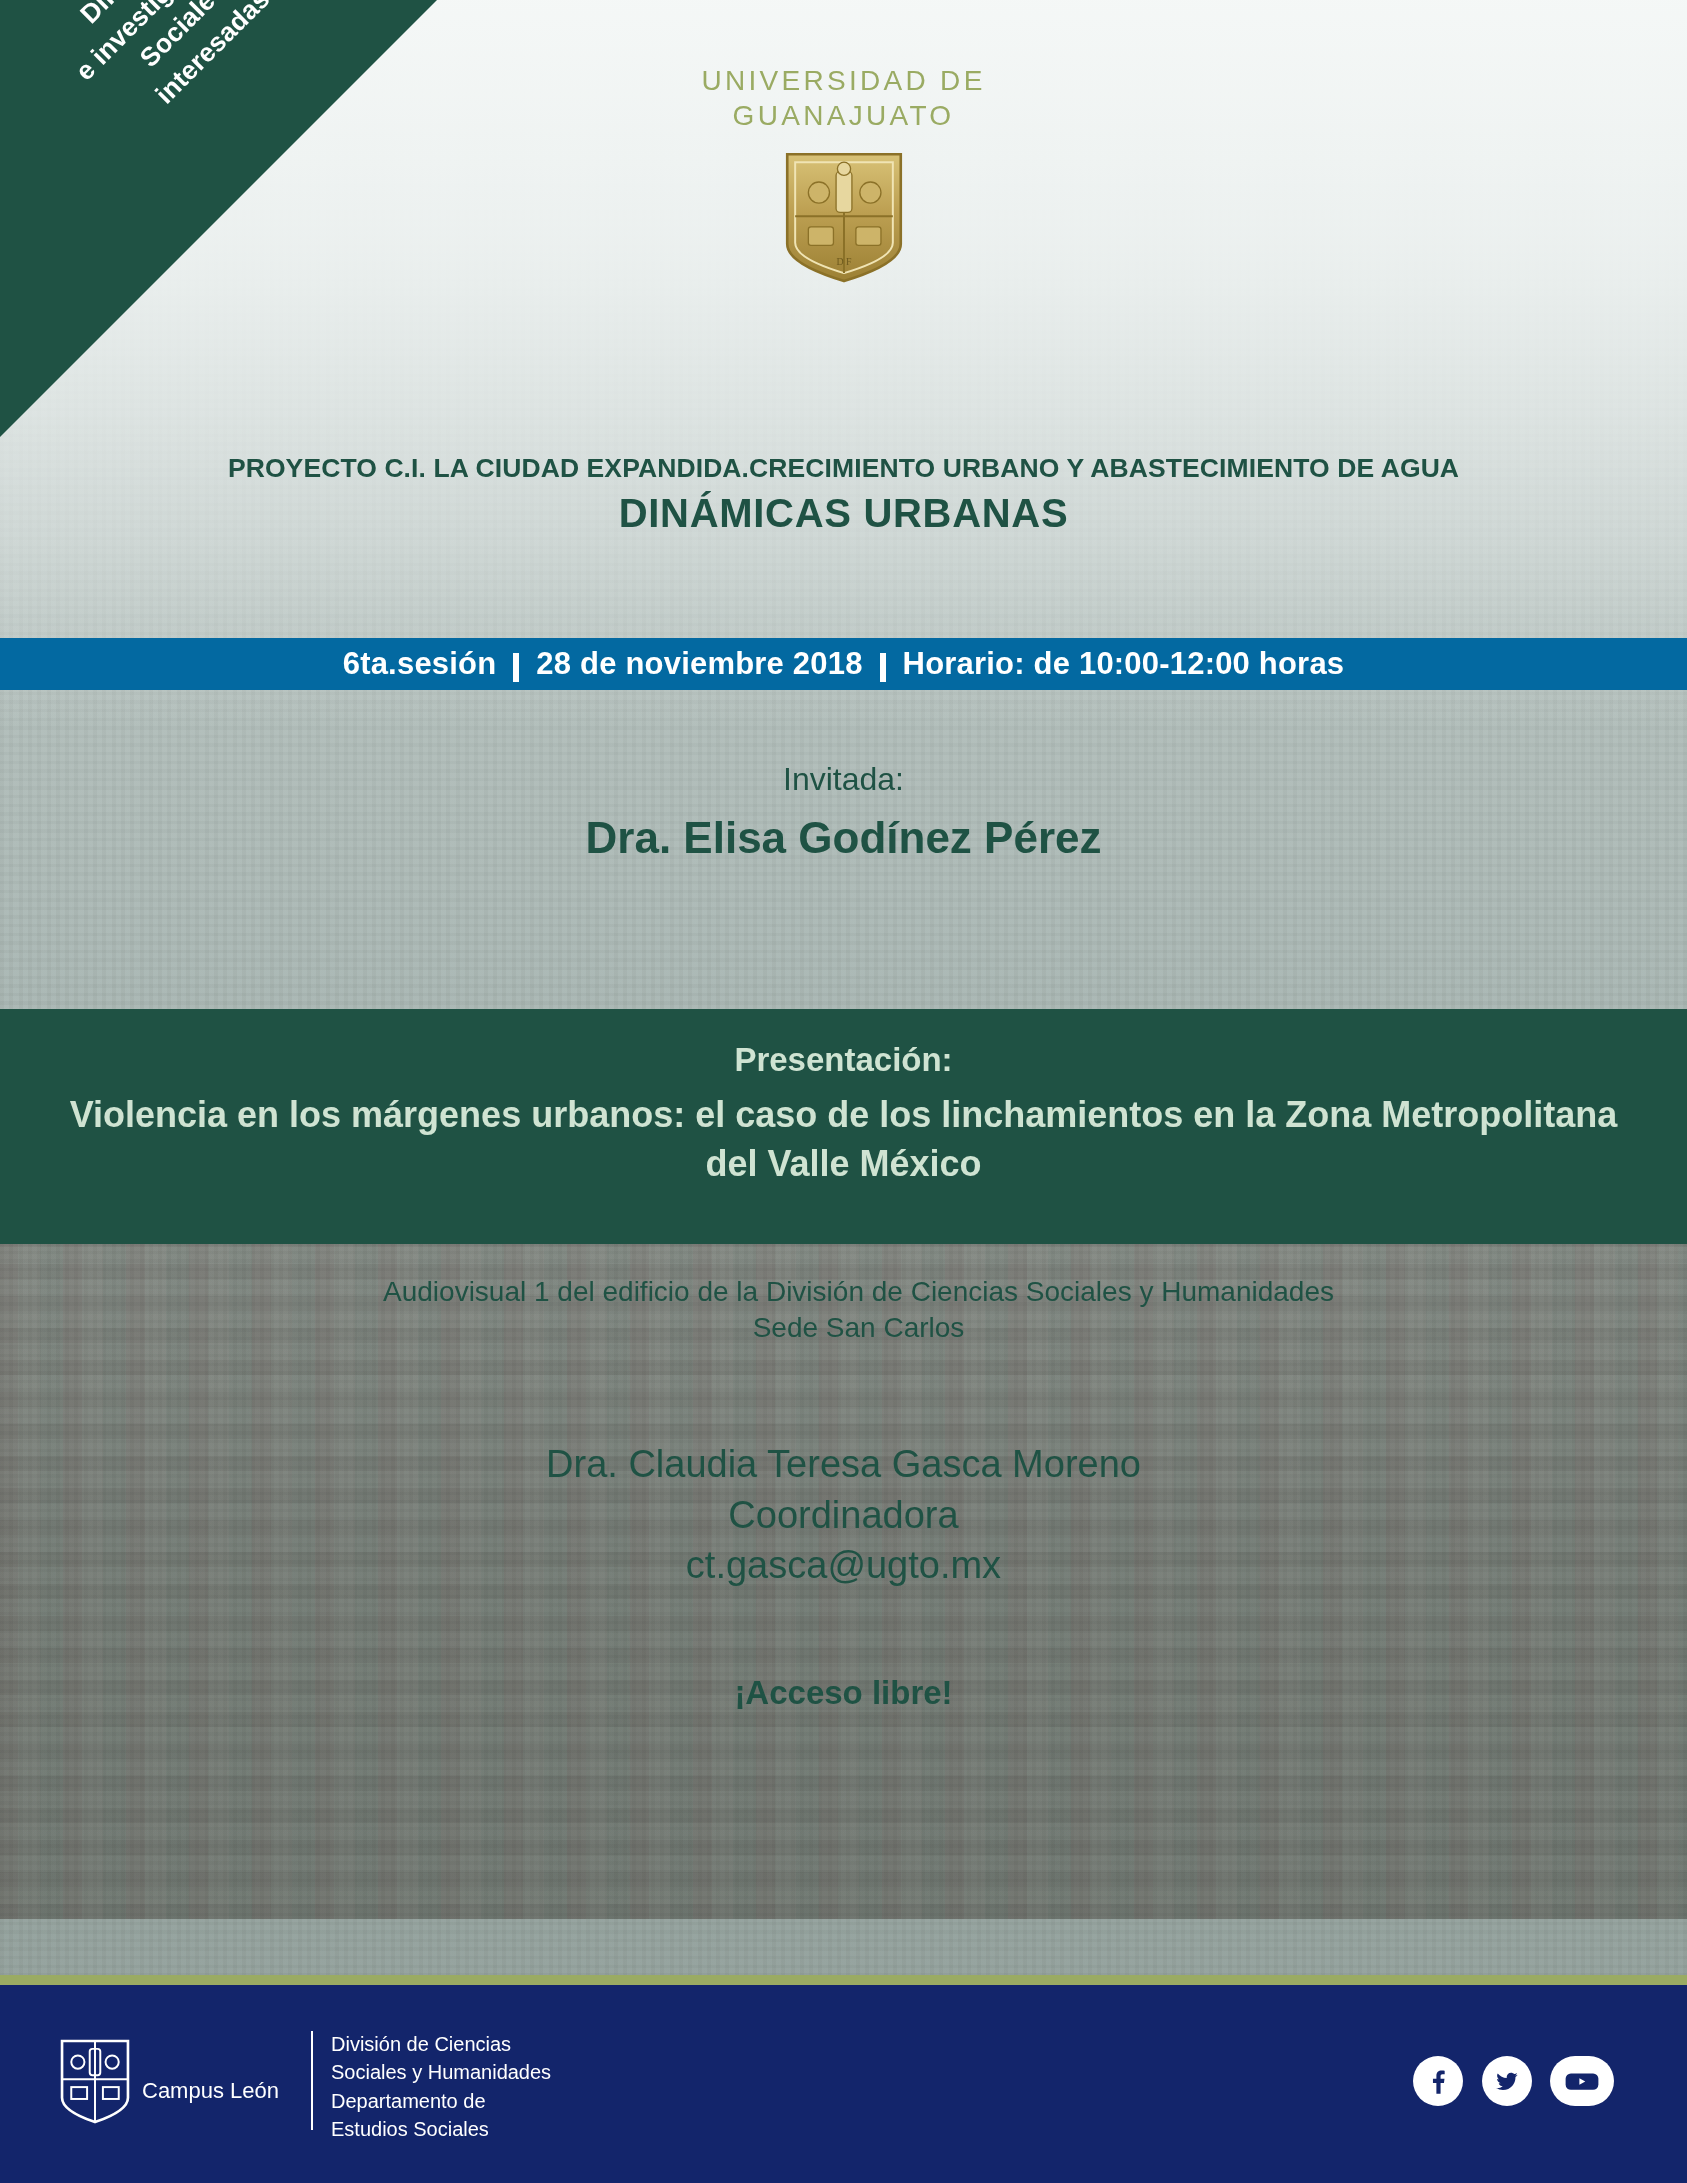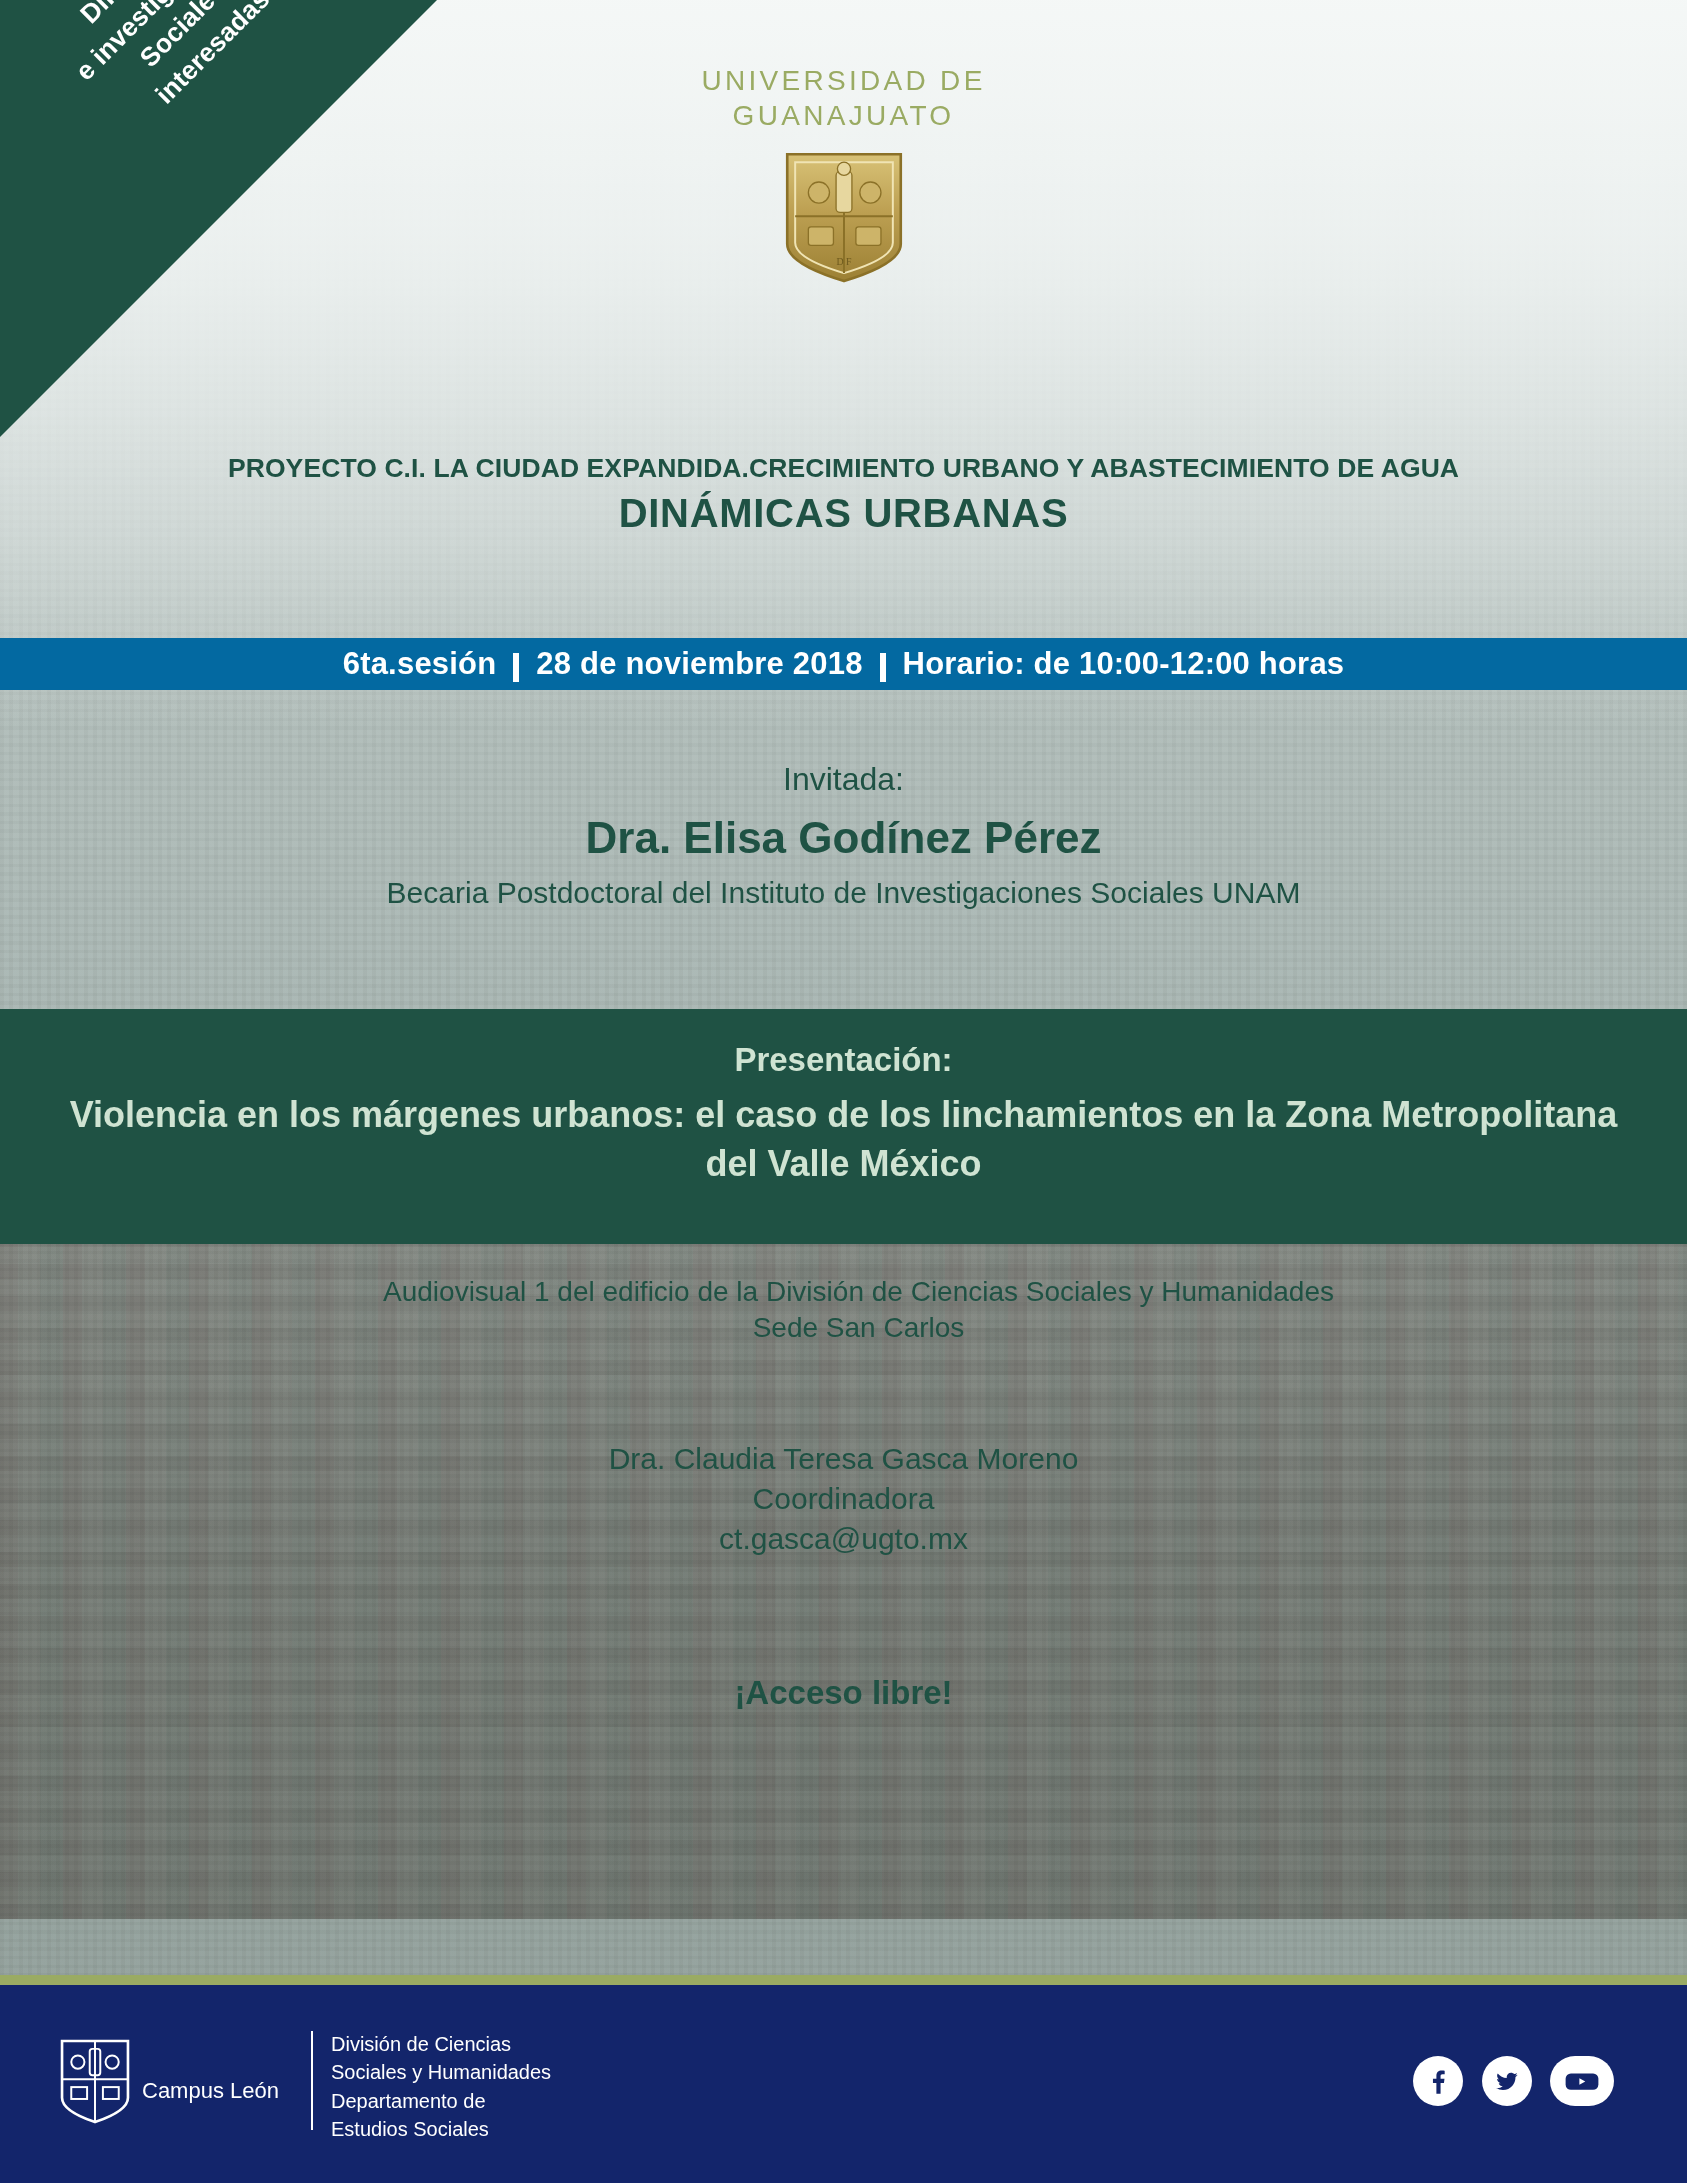--- a/index.html
+++ b/index.html
@@ -126,21 +126,21 @@
 
   
   .venue{
     position:absolute;left:0;right:0;top:1274px;text-align:center;
     color:#1f5244;
     padding-left:30px;
   }
   .venue-line{font-size:28px;line-height:1.28;font-weight:400;}
   .contact{
     position:absolute;left:0;right:0;top:1439px;text-align:center;color:#1f5244;
-    font-size:30px;line-height:1.33;font-weight:400;
+    font-size:38px;line-height:1.33;font-weight:400;
   }
   .acceso{
     position:absolute;left:0;right:0;top:1674px;text-align:center;
     color:#1f5244;font-size:33px;font-weight:700;
   }
 
   
   .gold-rule{
     position:absolute;left:0;right:0;top:1975px;height:10.6px;background:#9aab63;
   }
@@ -226,21 +226,20 @@
     <span>6ta.sesión</span>
     <span class="sep"></span>
     <span>28 de noviembre 2018</span>
     <span class="sep"></span>
     <span>Horario: de 10:00-12:00 horas</span>
   </div>
 
   <div class="invitada">
     <div class="invitada-label">Invitada:</div>
     <div class="invitada-name">Dra. Elisa Godínez Pérez</div>
-    <div class="invitada-sub">Becaria Postdoctoral del Instituto de Investigaciones Sociales UNAM</div>
   </div>
 
   <div class="present-band">
     <div class="present-label">Presentación:</div>
     <div class="present-title">Violencia en los márgenes urbanos: el caso de los linchamientos en la Zona Metropolitana del Valle México</div>
   </div>
 
   <div class="venue">
     <div class="venue-line">Audiovisual 1 del edificio de la División de Ciencias Sociales y Humanidades</div>
     <div class="venue-line">Sede San Carlos</div>

